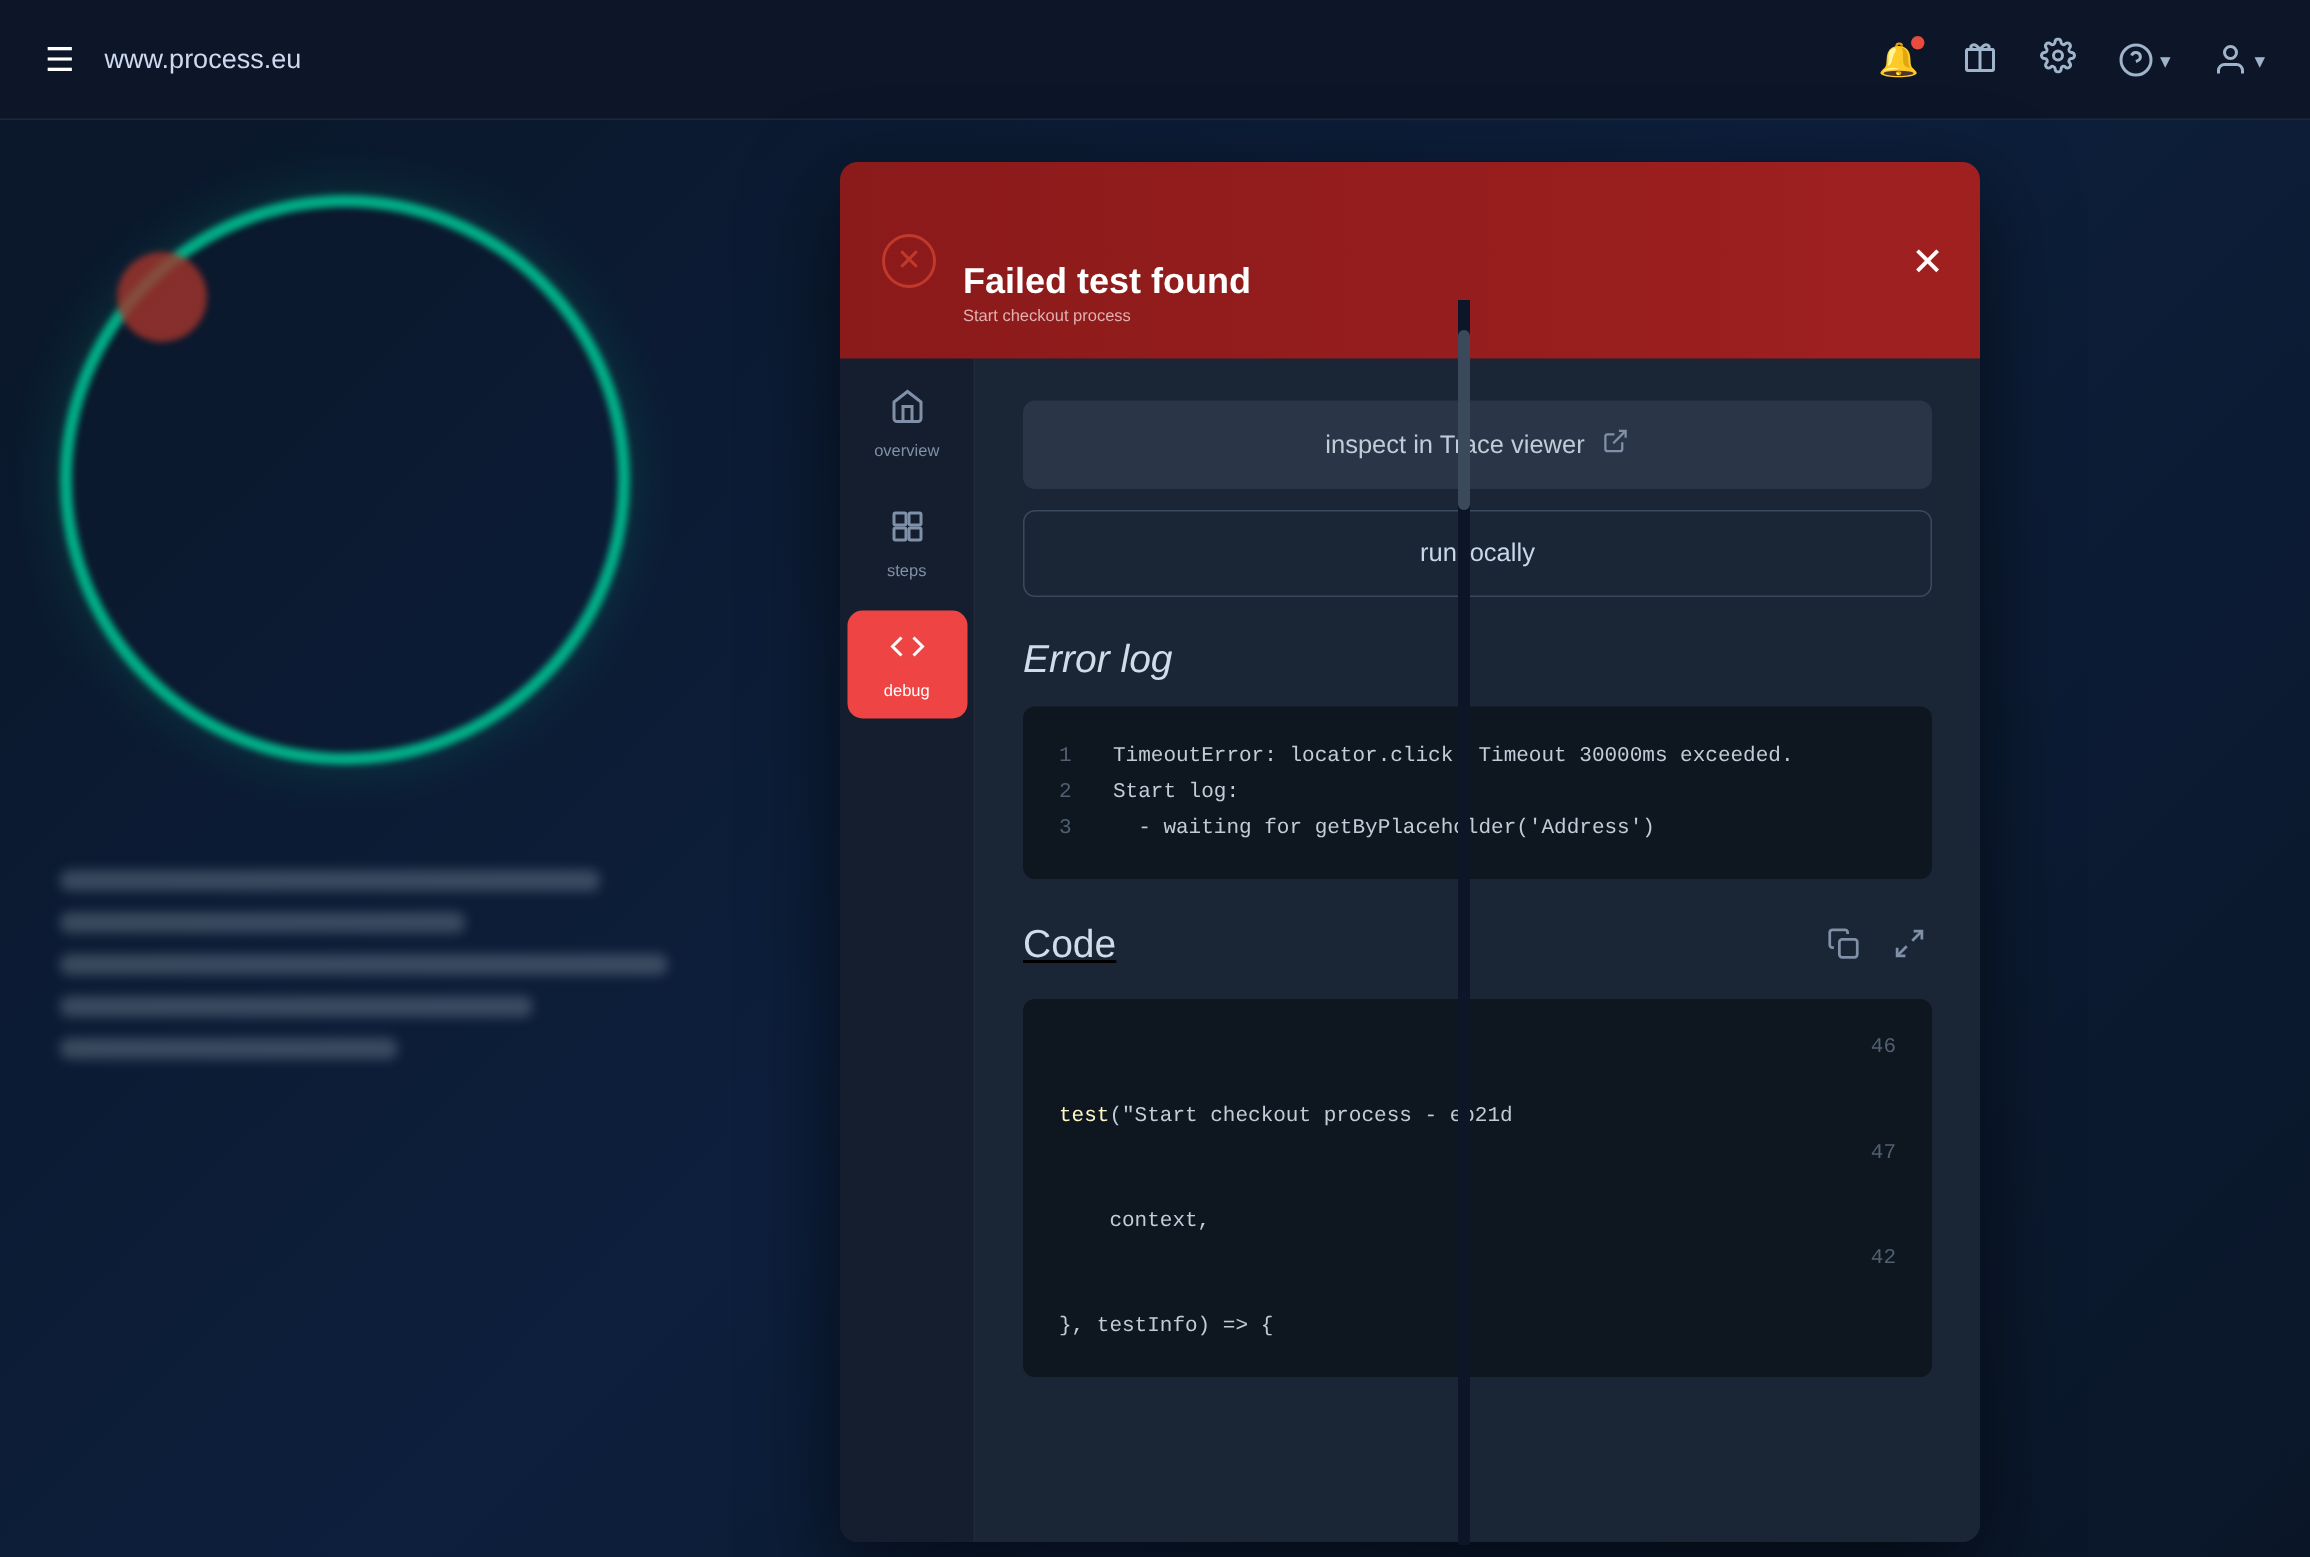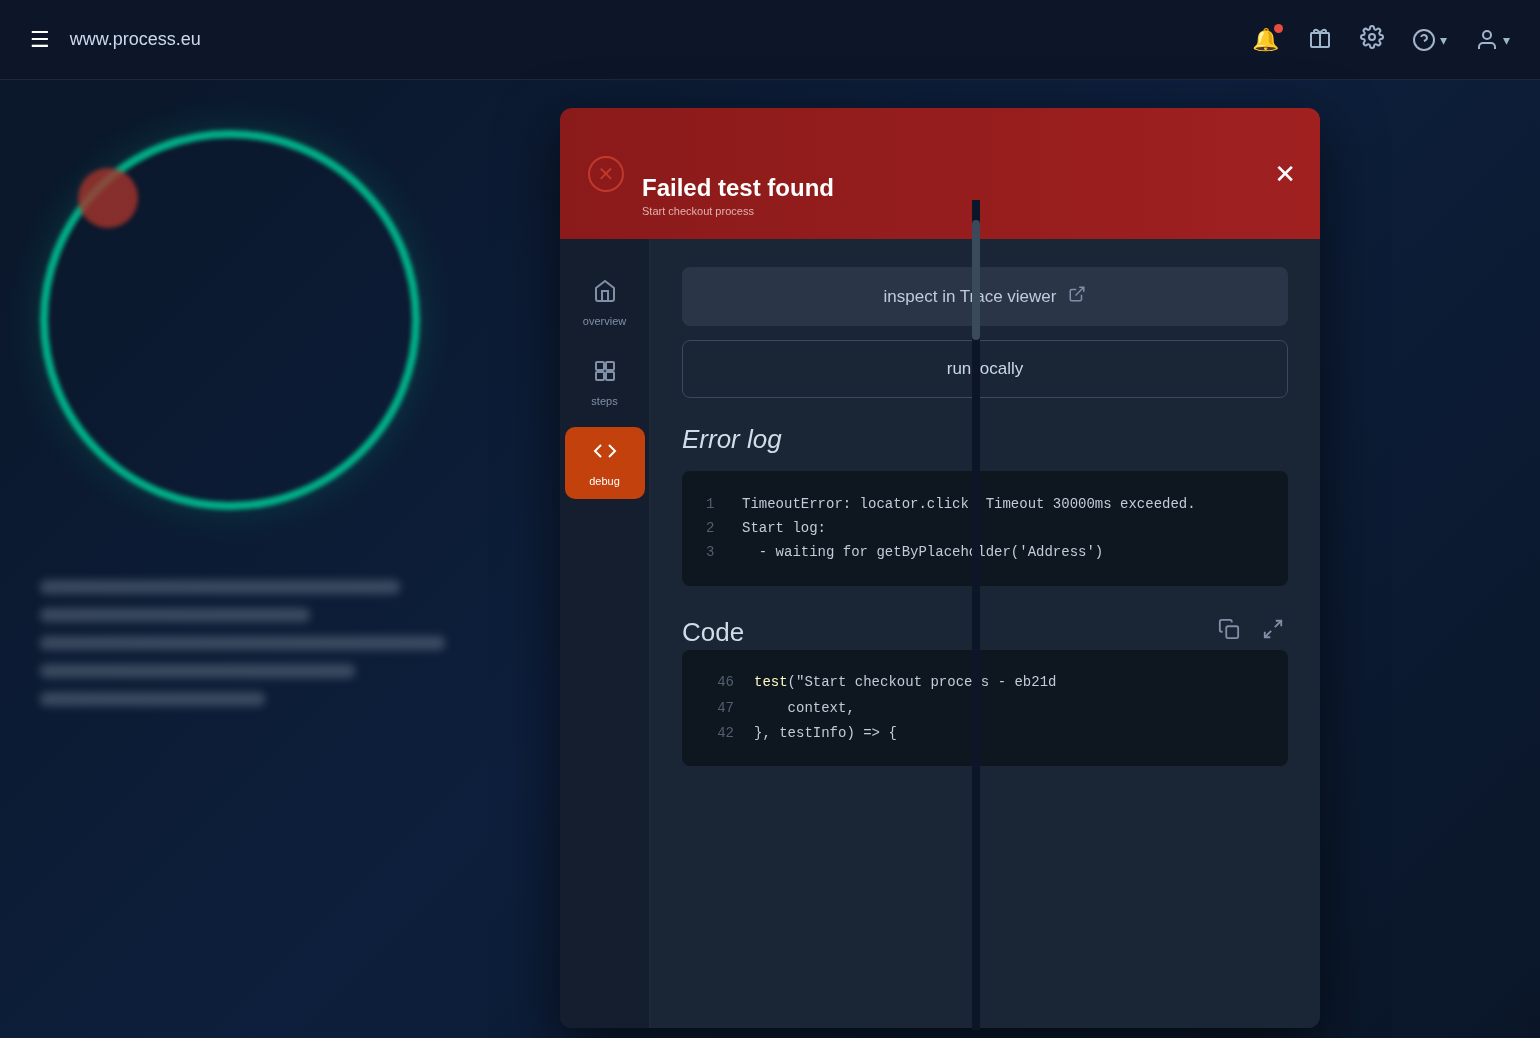--- a/index.html
+++ b/index.html
@@ -204,37 +204,37 @@
       background: #1a2535;
     }
 
     
     .modal-sidebar {
       width: 90px;
       background: #141e2e;
       display: flex;
       flex-direction: column;
       align-items: center;
-      padding: 28px 0;
+      padding: 8px 0;
       gap: 8px;
       border-right: 1px solid rgba(255,255,255,0.05);
     }
     .sidebar-nav-item {
       width: 80px;
       display: flex;
       flex-direction: column;
       align-items: center;
       gap: 6px;
       padding: 12px 6px;
       border-radius: 10px;
       cursor: pointer;
       color: #8090a8;
     }
     .sidebar-nav-item.active {
-      background: #c2410c;
+      background: #ef4444;
       color: #fff;
     }
     .sidebar-nav-icon {
       font-size: 22px;
     }
     .sidebar-nav-label {
       font-size: 11px;
       font-weight: 500;
     }
 
@@ -325,22 +325,24 @@
       user-select: none;
     }
     .error-line-text {
       color: #c0ccd8;
       word-break: break-all;
     }
 
     
     .code-section-header {
       display: flex;
-      align-items: center;
+      align-items: flex-start;
       justify-content: space-between;
+      margin-bottom: 16px;
+      text-decoration: underline;
     }
     .code-section-title {
       font-size: 26px;
       font-weight: 400;
       color: #d0dce8;
     }
     .code-actions {
       display: flex;
       gap: 14px;
     }
@@ -358,20 +360,21 @@
       border-radius: 8px;
       padding: 20px 24px;
       font-family: 'Courier New', Courier, monospace;
       font-size: 14px;
       line-height: 1.8;
       overflow: hidden;
     }
     .code-line {
       display: flex;
       gap: 20px;
+      flex-direction: column;
     }
     .code-line-num {
       color: #506070;
       min-width: 28px;
       user-select: none;
       text-align: right;
     }
     .code-text {
       color: #c0ccd8;
     }

